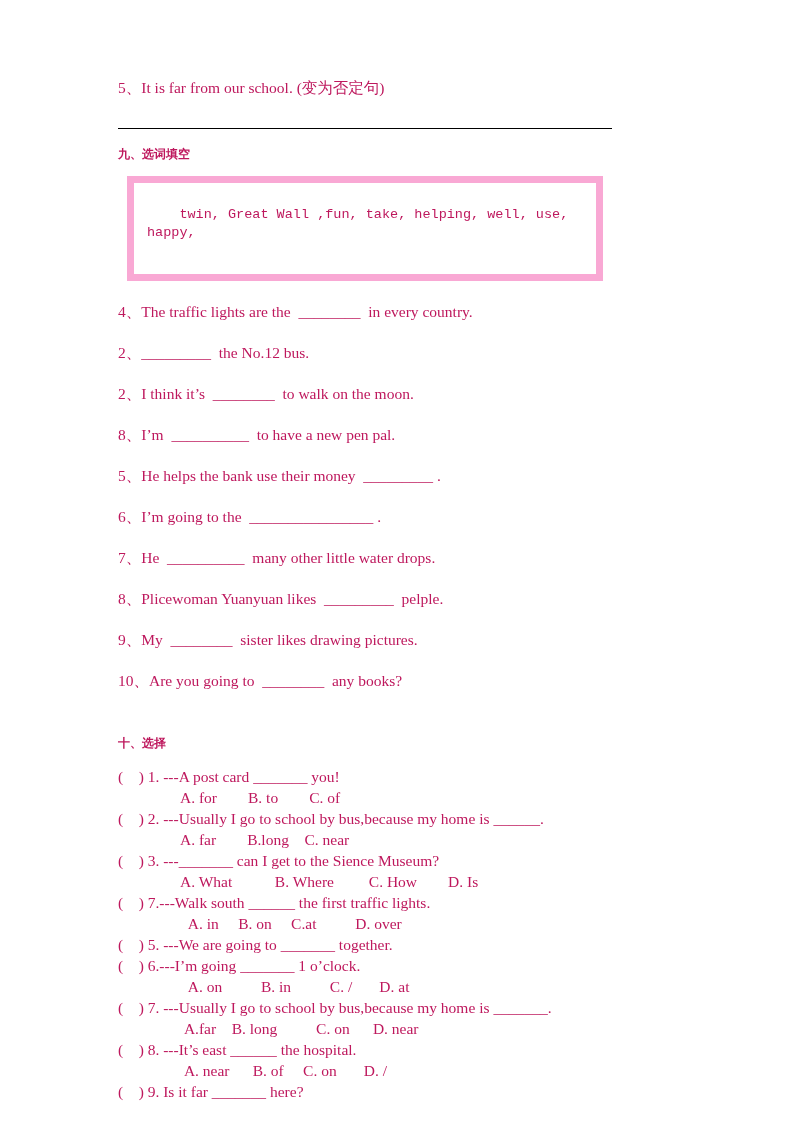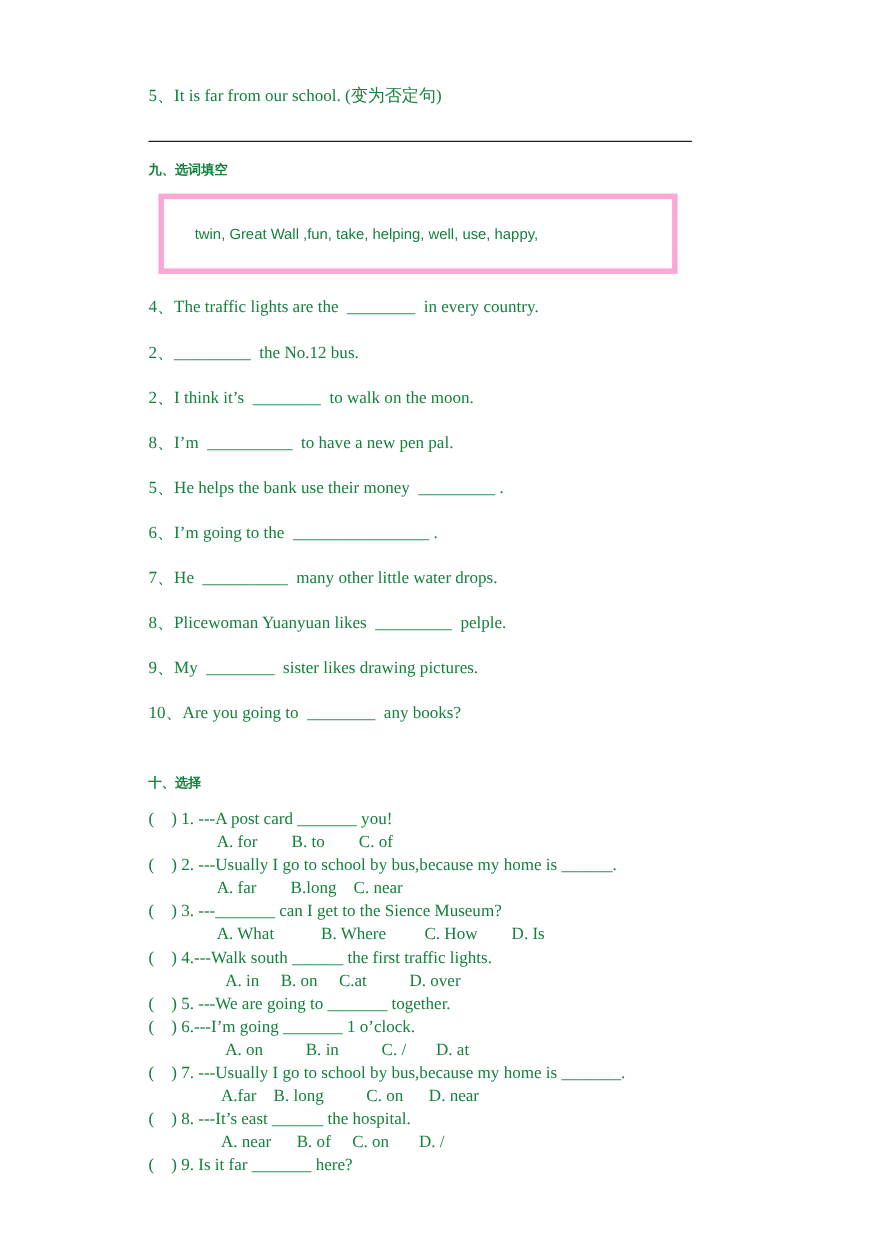--- a/index.html
+++ b/index.html
@@ -9,24 +9,24 @@
   }
   body {
     width: 793px;
     height: 1122px;
     position: relative;
     overflow: hidden;
   }
   .doc {
     position: absolute;
     top: 0;
-    left: 17px;
+    left: 0;
     padding: 78px 0 0 118px;
     width: 580px;
-    color: #15803d;
+    color: #be185d;
     font-family: "Liberation Serif", "DejaVu Serif", serif;
     font-size: 15.5px;
   }
   .top-item {
     line-height: 20px;
     white-space: pre-wrap;
   }
   .rule {
     width: 494px;
     height: 0;
@@ -36,23 +36,23 @@
   .sec-title {
     margin-top: 15px;
     font-weight: bold;
     font-size: 12px;
     line-height: 20px;
   }
   .word-bank {
     margin-top: 12px;
     margin-left: 9px;
     width: 436px;
-    border: 5px solid #f9a8d4;
-    padding: 5px 13px 4px 13px;
-    font-family: Liberation Sans, sans-serif;
+    border: 7px solid #f9a8d4;
+    padding: 5px 13px 14px 13px;
+    font-family: Liberation Mono, monospace;
     font-size: 13.5px;
     line-height: 18px;
     white-space: pre-wrap;
   }
   .fill-list {
     margin-top: 4px;
   }
   .fill-item {
     margin-top: 21px;
     line-height: 20px;
@@ -102,21 +102,21 @@
 
   <div class="sec-title sec10">十、选择</div>
 
   <div class="choice-list">
     <div class="q">(    ) 1. ---A post card _______ you!</div>
     <div class="o">A. for        B. to        C. of</div>
     <div class="q">(    ) 2. ---Usually I go to school by bus,because my home is ______.</div>
     <div class="o">A. far        B.long    C. near</div>
     <div class="q">(    ) 3. ---_______ can I get to the Sience Museum?</div>
     <div class="o">A. What           B. Where         C. How        D. Is</div>
-    <div class="q">(    ) 4.---Walk south ______ the first traffic lights.</div>
+    <div class="q">(    ) 7.---Walk south ______ the first traffic lights.</div>
     <div class="o">  A. in     B. on     C.at          D. over</div>
     <div class="q">(    ) 5. ---We are going to _______ together.</div>
     <div class="q">(    ) 6.---I’m going _______ 1 o’clock.</div>
     <div class="o">  A. on          B. in          C. /       D. at</div>
     <div class="q">(    ) 7. ---Usually I go to school by bus,because my home is _______.</div>
     <div class="o"> A.far    B. long          C. on      D. near</div>
     <div class="q">(    ) 8. ---It’s east ______ the hospital.</div>
     <div class="o"> A. near      B. of     C. on       D. /</div>
     <div class="q">(    ) 9. Is it far _______ here?</div>
   </div>

